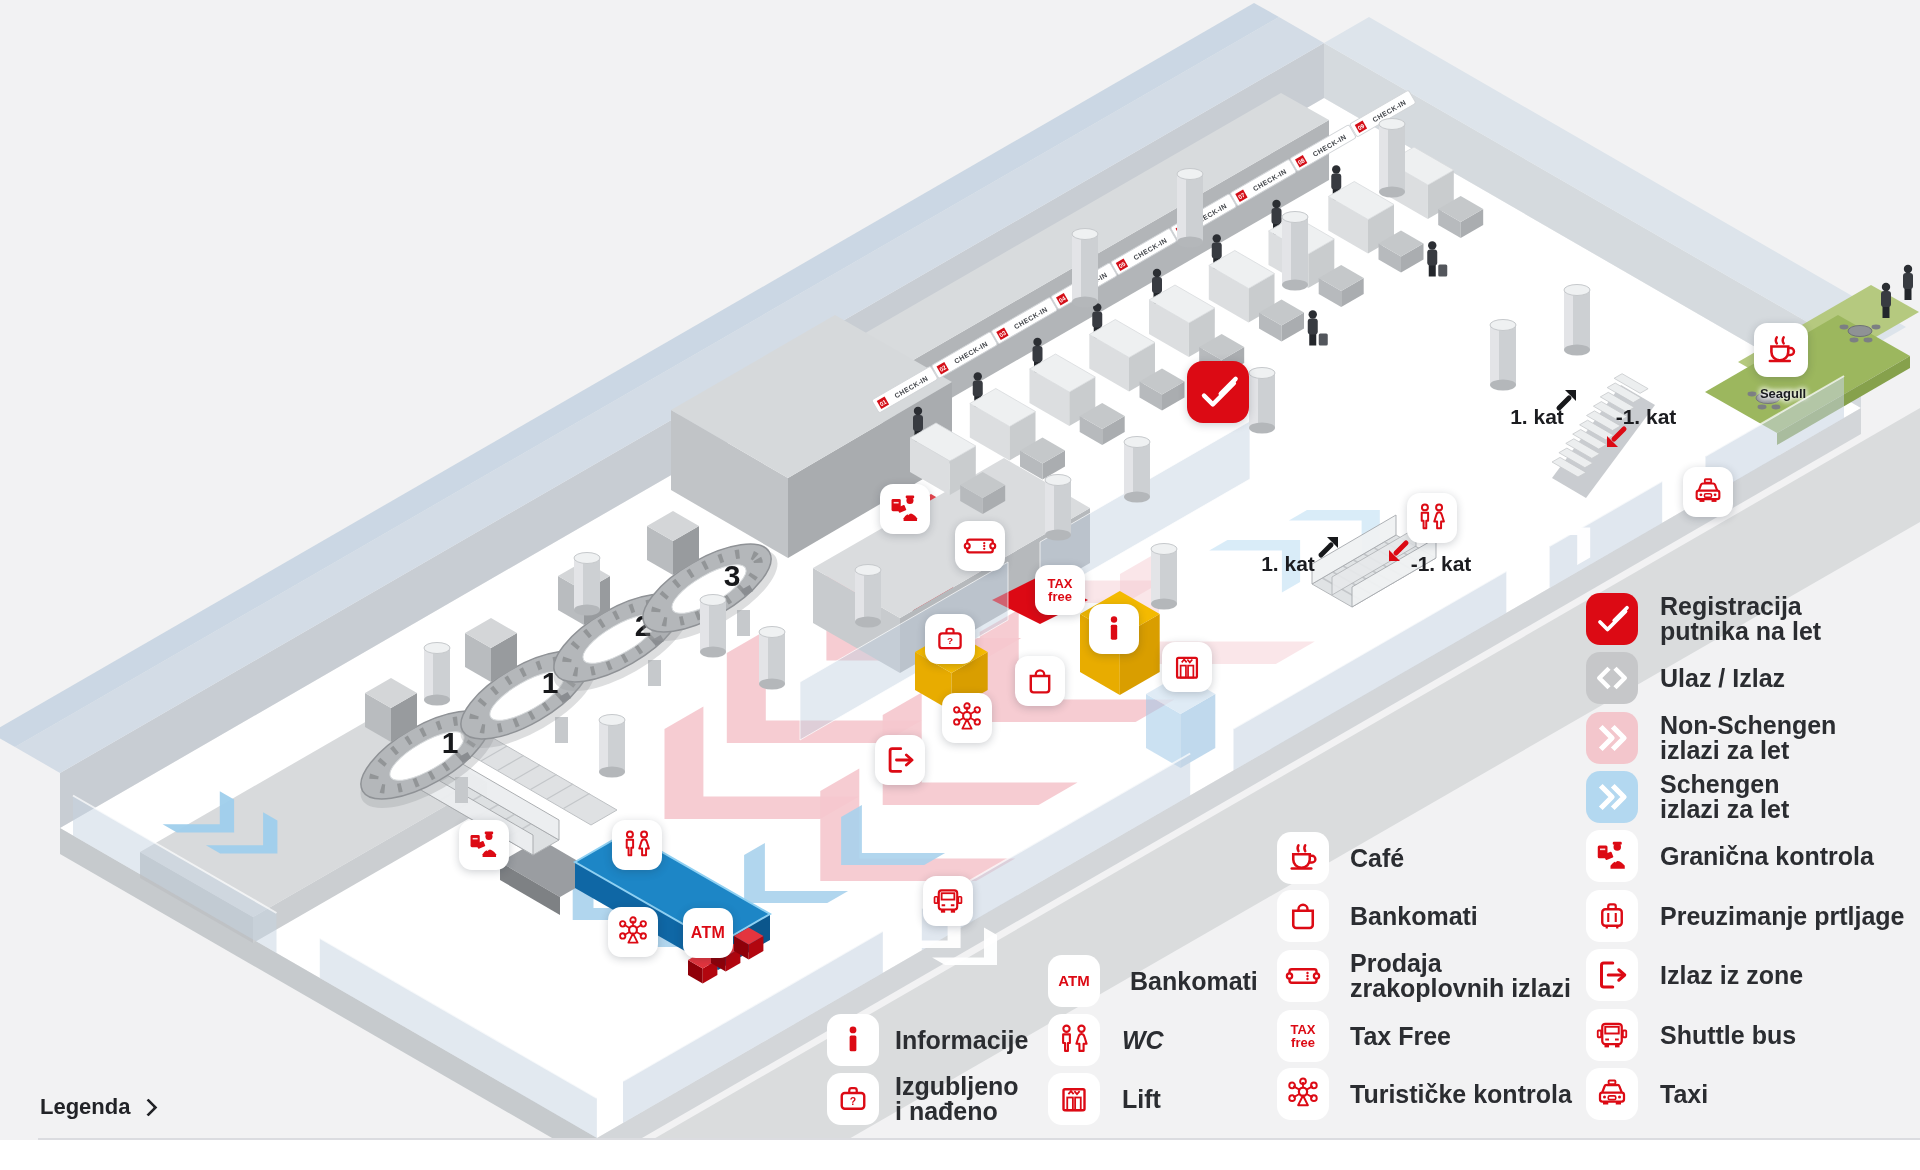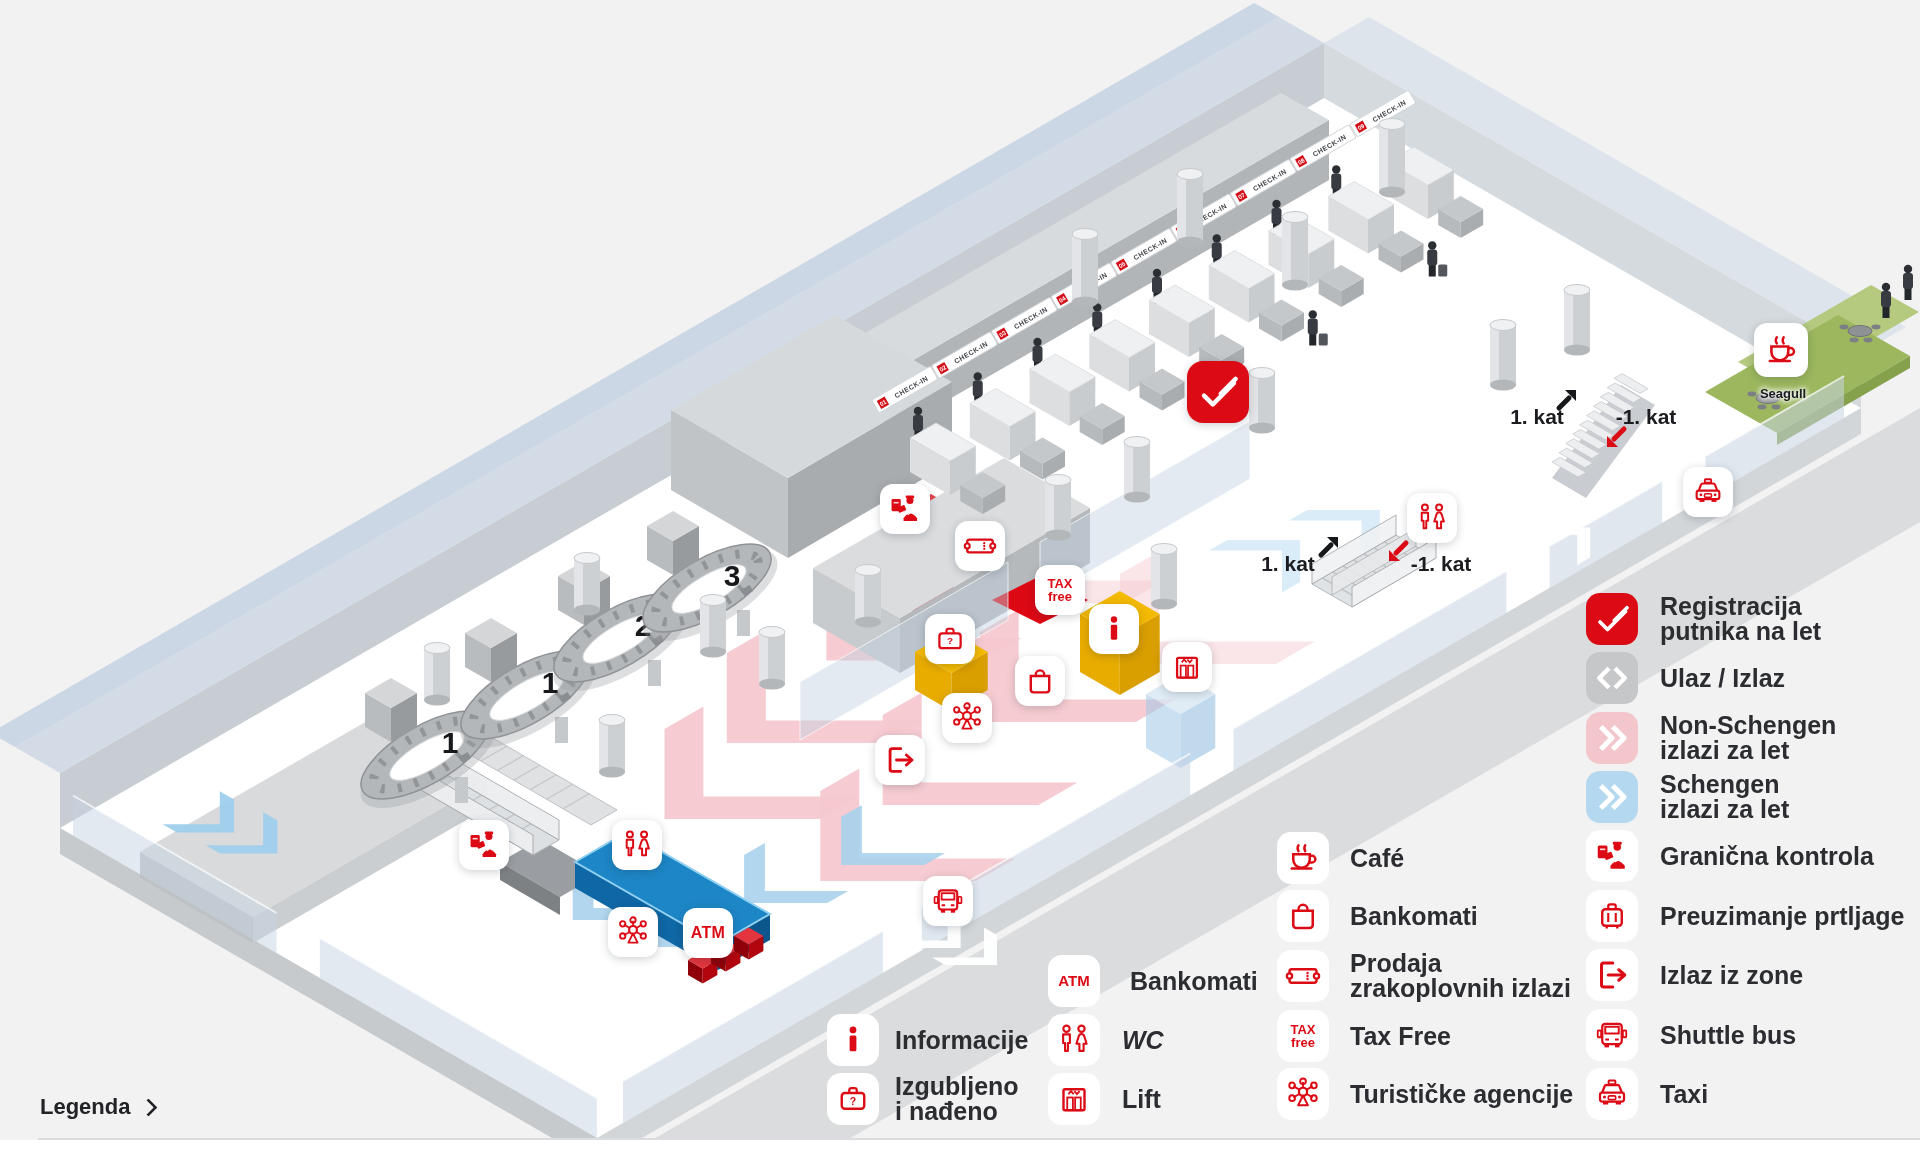--- a/index.html
+++ b/index.html
@@ -803,21 +803,21 @@
     </div>
     <div class="l-label" style="left: 1350px; top: 1036px;">
       <div>Tax Free</div>
     </div>
     <div class="l-tile" style="left: 1277px; top: 1068px;">
       <svg viewBox="0 0 48 48">
         <use href="#sym-ferris"></use>
       </svg>
     </div>
     <div class="l-label" style="left: 1350px; top: 1094px;">
-      <div>Turističke agencije</div>
+      <div>Turističke kontrola</div>
     </div>
     <div class="l-tile t-red" style="left: 1586px; top: 593px;">
       <svg viewBox="0 0 48 48">
         <use href="#sym-check"></use>
       </svg>
     </div>
     <div class="l-label" style="left: 1660px; top: 619px;">
       <div>Registracija</div>
       <div>putnika na let</div>
     </div>

